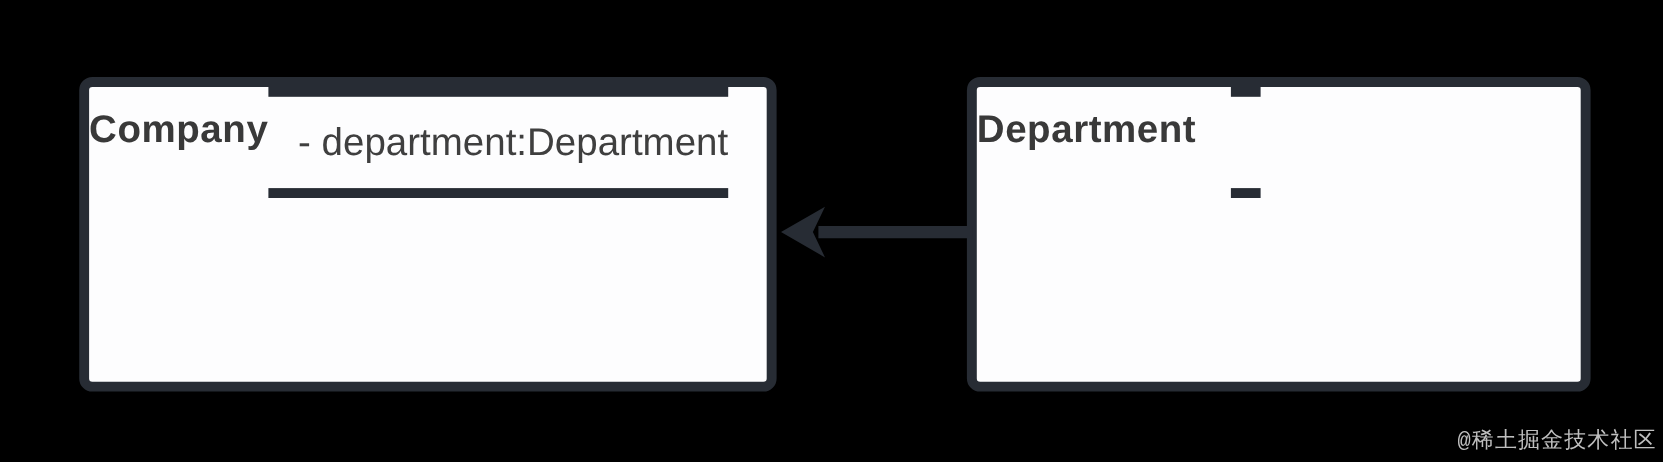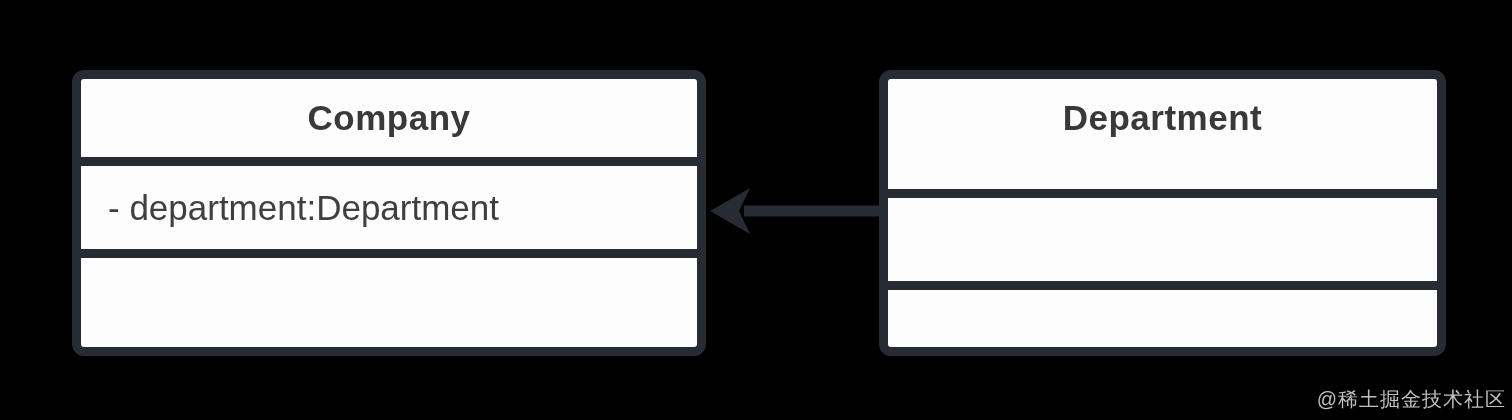--- a/index.html
+++ b/index.html
@@ -17,21 +17,20 @@
   }
   .uml-class {
     position: absolute;
     top: 70px;
     height: 286px;
     background: #fdfdfe;
     border: 9px solid #272c34;
     border-radius: 12px;
     box-sizing: border-box;
     display: flex;
-    flex-direction: column;
     overflow: hidden;
   }
   .uml-class.company { left: 72px; width: 634px; }
   .uml-class.department { left: 879px; width: 567px; gap: 32px; }
 
   .uml-title {
     height: 78px;
     display: flex;
     align-items: center;
     justify-content: center;
@@ -65,20 +64,21 @@
 
   .watermark {
     position: absolute;
     right: 6px;
     bottom: 7px;
     font-size: 20px;
     color: #d4d4d4;
     opacity: 0.9;
     letter-spacing: 1px;
     text-shadow: 0 0 2px #000;
+    font-family: Liberation Mono, monospace;
   }
 </style>
 </head>
 <body>
 
 <div class="canvas">
 
   <div class="uml-class company">
     <div class="uml-title">Company</div>
     <div class="uml-fields">

